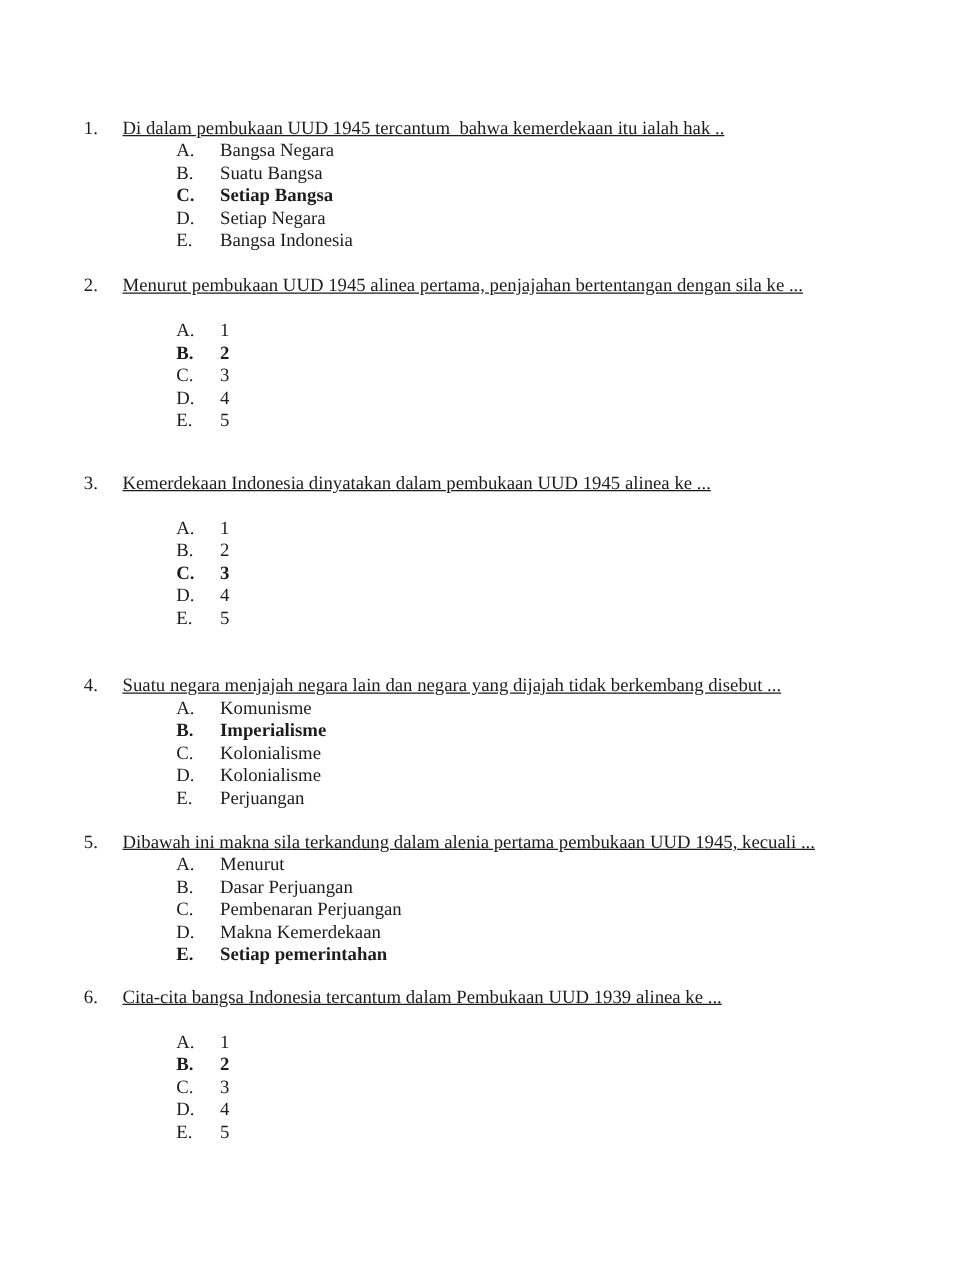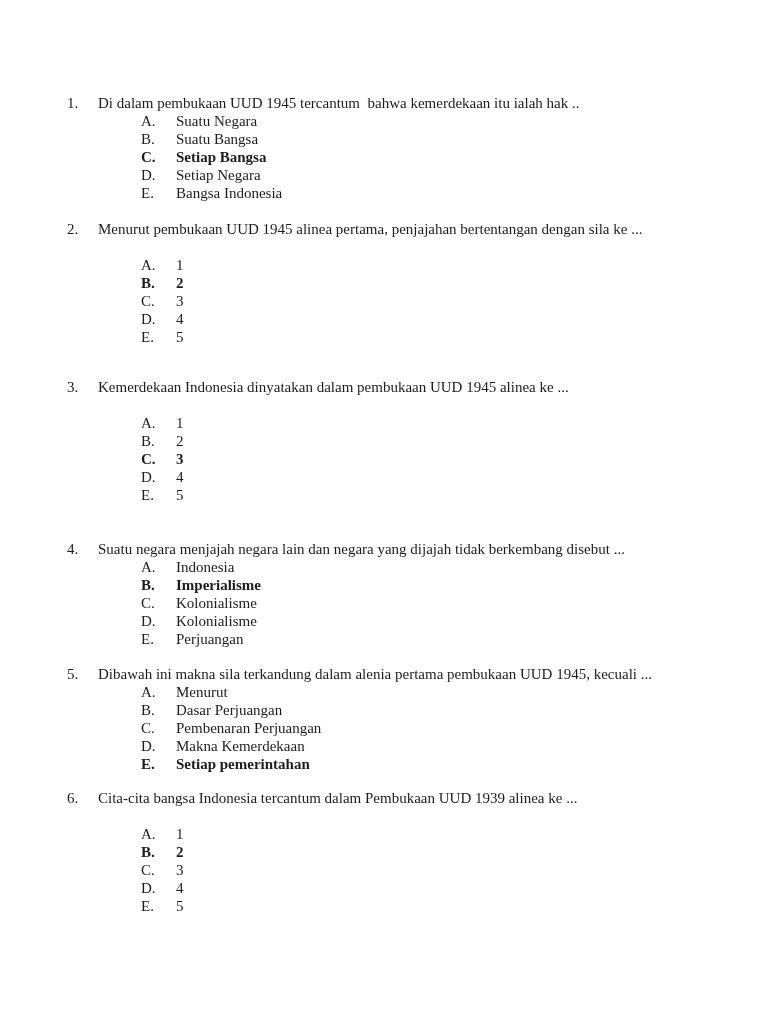--- a/index.html
+++ b/index.html
@@ -28,20 +28,21 @@
   .q-row {
     display: flex;
     align-items: flex-start;
   }
   .q-num {
     flex: 0 0 31px;
   }
   .q-text {
     flex: 1 1 auto;
     white-space: pre-wrap;
+    text-decoration: underline;
   }
   .options {
     list-style: none;
     margin: 0;
     padding: 0;
     margin-left: 74px;
   }
   .option {
     display: flex;
     align-items: flex-start;
@@ -75,21 +76,21 @@
   <div class="content">
     <div>
         <section class="question">
     <div class="q-row">
       <span class="q-num">1.</span>
       <span class="q-text">Di dalam pembukaan UUD 1945 tercantum  bahwa kemerdekaan itu ialah hak ..</span>
     </div>
     <ul class="options">
             <li class="option">
     <span class="opt-letter">A.</span>
-    <span class="opt-text">Suatu Negara</span>
+    <span class="opt-text">Bangsa Negara</span>
   </li>
             <li class="option">
     <span class="opt-letter">B.</span>
     <span class="opt-text">Suatu Bangsa</span>
   </li>
             <li class="option bold">
     <span class="opt-letter">C.</span>
     <span class="opt-text">Setiap Bangsa</span>
   </li>
             <li class="option">
@@ -159,21 +160,21 @@
           </ul>
   </section>
         <section class="question">
     <div class="q-row">
       <span class="q-num">4.</span>
       <span class="q-text">Suatu negara menjajah negara lain dan negara yang dijajah tidak berkembang disebut ...</span>
     </div>
     <ul class="options">
             <li class="option">
     <span class="opt-letter">A.</span>
-    <span class="opt-text">Indonesia</span>
+    <span class="opt-text">Komunisme</span>
   </li>
             <li class="option bold">
     <span class="opt-letter">B.</span>
     <span class="opt-text">Imperialisme</span>
   </li>
             <li class="option">
     <span class="opt-letter">C.</span>
     <span class="opt-text">Kolonialisme</span>
   </li>
             <li class="option">

